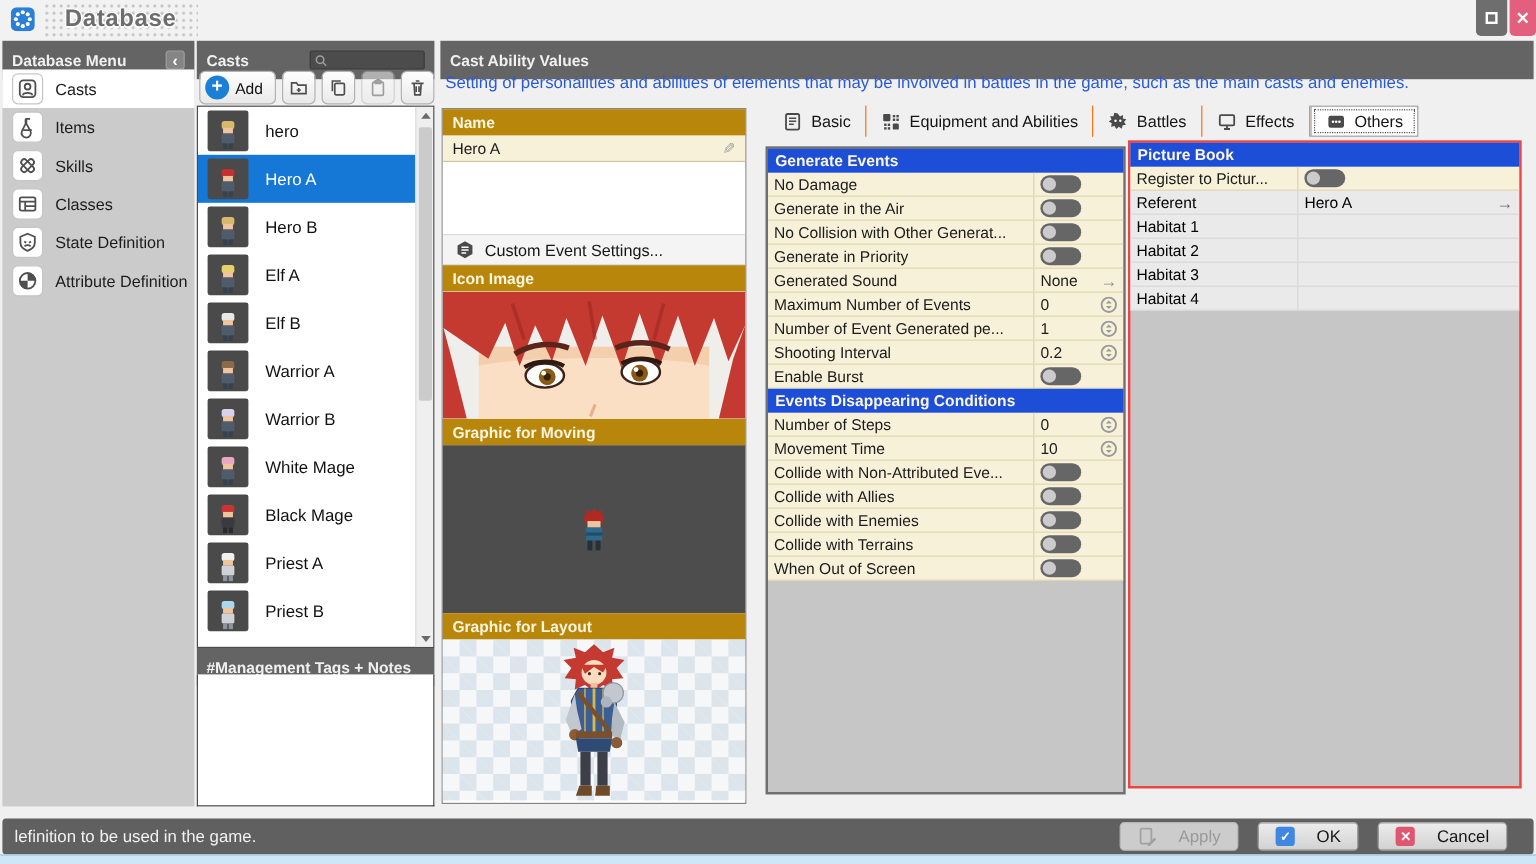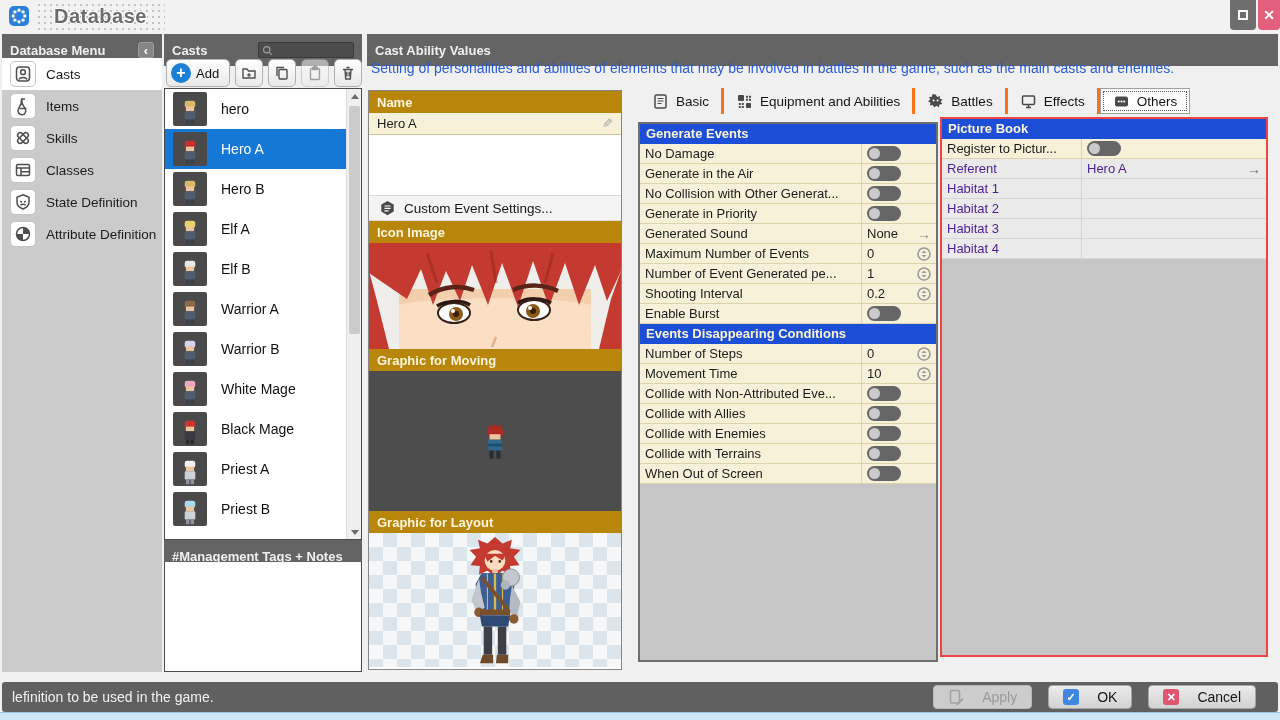--- a/index.html
+++ b/index.html
@@ -55,32 +55,32 @@
 .mid-spacer{height:60px;background:#fff}
 .custom-btn{height:26px;background:#f4f4f4;border-top:1px solid #dadada;border-bottom:1px solid #dadada;display:flex;align-items:center;gap:8px;padding:0 10px;font-size:13.5px;color:#161616;cursor:pointer}
 .face-box{height:106px;background:#f0eeeb;overflow:hidden}
 .moving-box{height:140px;background:#4d4d4d;display:flex;align-items:center;justify-content:center}
 .layout-box{height:134px;overflow:hidden;display:flex;justify-content:center;align-items:flex-end;
   background-color:#f5f7f9;
   background-image:linear-gradient(45deg,#dce4ec 25%,transparent 25%,transparent 75%,#dce4ec 75%),linear-gradient(45deg,#dce4ec 25%,transparent 25%,transparent 75%,#dce4ec 75%);
   background-position:0 0,14px 14px;background-size:28px 28px}
 
 #tabs{position:absolute;left:640px;top:88px;height:26px;display:flex}
-.tab{display:flex;align-items:center;gap:7px;padding:0 12px;font-size:13.5px;color:#141414;border-right:3px solid #f97316;cursor:pointer}
+.tab{display:flex;align-items:center;gap:7px;padding:0 12px;font-size:13.5px;color:#141414;border-right:1px solid #f97316;cursor:pointer}
 .tab.active{background:#fff;border:1px solid #9f9f9f;outline:1px dotted #555;outline-offset:-4px}
 
 #gen-panel{position:absolute;left:638px;top:122px;width:300px;height:540px;background:#c6c6c6;border:2px solid #6f6f6f}
 #pic-panel{position:absolute;left:940px;top:117px;width:328px;height:540px;background:#c6c6c6;border:2px solid #ef4444}
 .sect{height:20px;background:#1d4ed8;color:#fcf5dd;font-weight:bold;font-size:13px;line-height:20px;padding:0 6px;white-space:nowrap;overflow:hidden}
 .prow{height:20px;display:flex;background:#f7f1d9;border-bottom:1px solid #dcd3ad;font-size:13px;color:#1b1b1b}
 .plabel{flex:0 0 222px;line-height:19px;padding:0 5px;white-space:nowrap;overflow:hidden;border-right:1px solid #dcd3ad}
 #pic-panel .plabel{flex:0 0 140px}
 .pval{flex:1;display:flex;align-items:center;padding:0 5px;gap:4px;overflow:hidden}
 .vtext{line-height:19px}
-.prow.off{background:#eaeaea;border-color:#d6d6d6;color:#4c1d95}
+.prow.off{background:#eaeaea;border-color:#d6d6d6;color:#000000}
 .prow.off .plabel{border-color:#d6d6d6}
 .toggle{width:34px;height:15px;border-radius:8px;background:#666;position:relative;flex:0 0 auto;cursor:pointer}
 .toggle::after{content:"";position:absolute;left:2px;top:2px;width:11px;height:11px;background:#cbcbcb;border-radius:50%}
 .ml{margin-left:auto}
 .arrow-icon{margin-left:auto;color:#8c8c8c;font-size:14px;line-height:1;cursor:pointer}
 .arrow-icon::before{content:"\2192"}
 
 #statusbar{position:absolute;left:2px;top:682px;width:1276px;height:30px;background:#606060;border-radius:3px;display:flex;align-items:center;padding:0 10px;color:#f2f2f2;font-size:14px}
 .sb-buttons{margin-left:auto;display:flex;gap:16px;padding-right:12px}
 .btn{height:24px;border:1px solid #a6a6a6;border-radius:4px;background:linear-gradient(#ececec,#d2d2d2);display:flex;align-items:center;gap:18px;padding:0 14px;font-size:14px;color:#161616;cursor:pointer}

